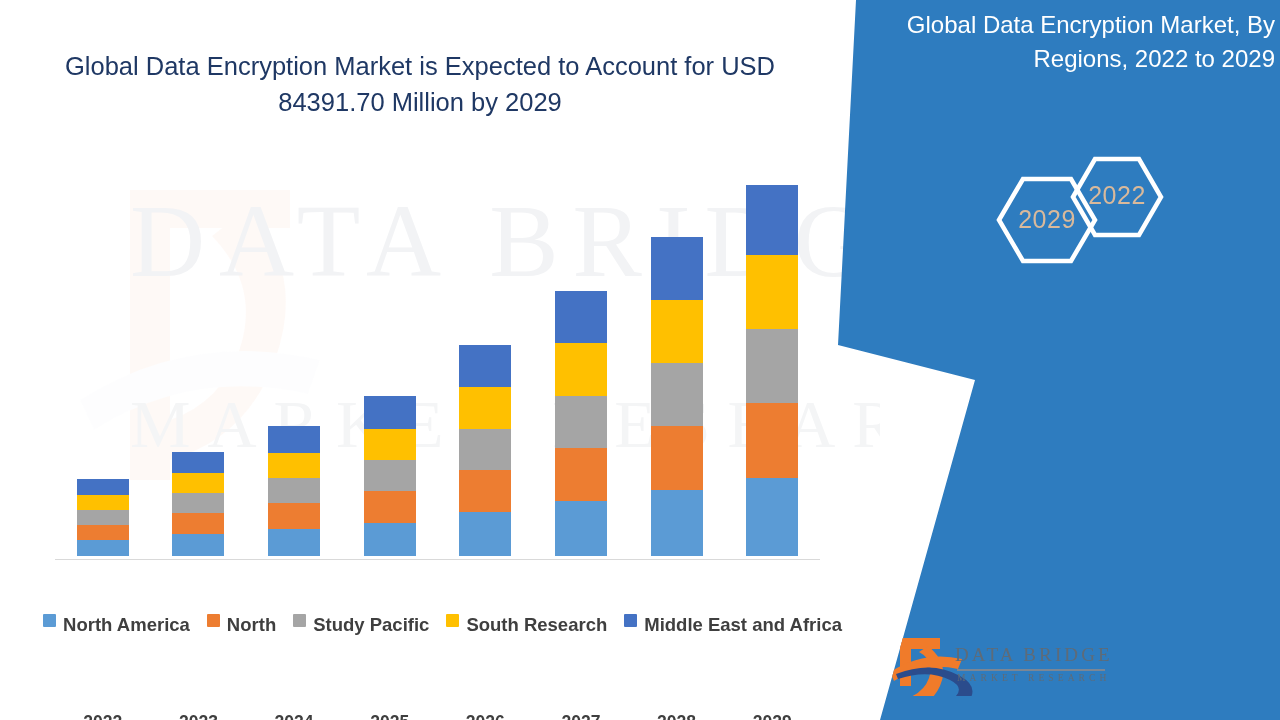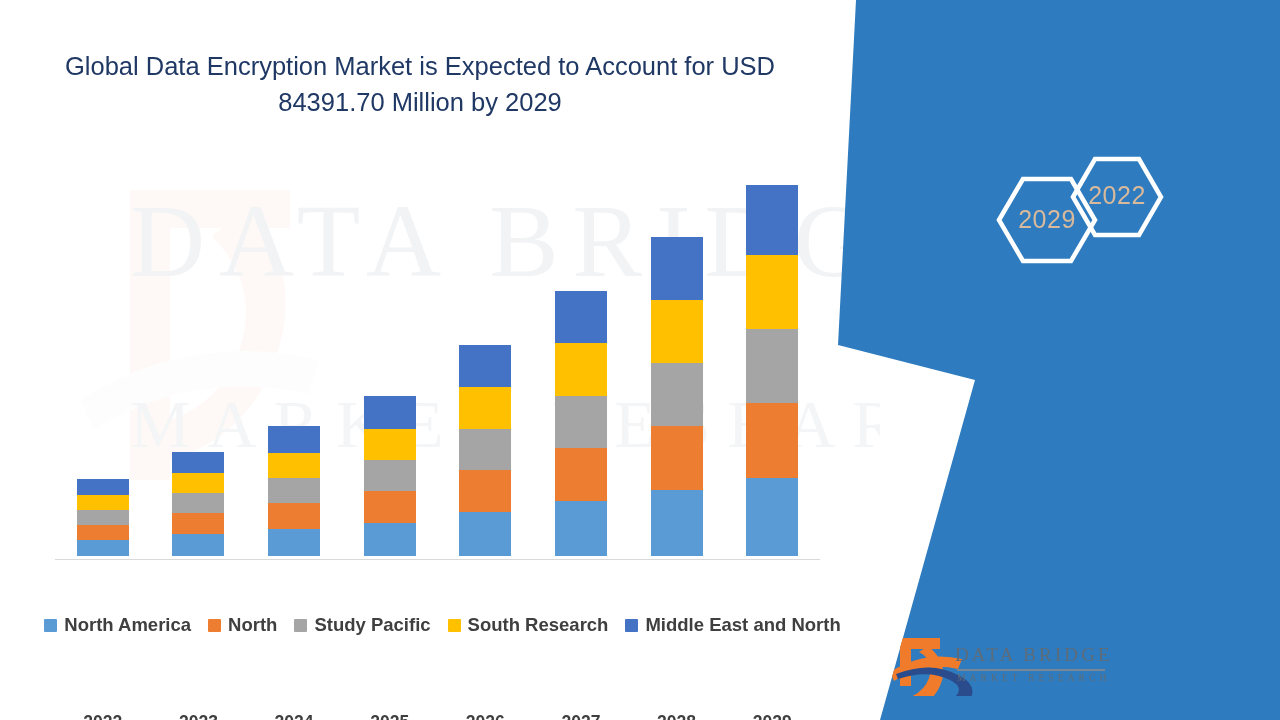--- a/index.html
+++ b/index.html
@@ -40,21 +40,21 @@
   .axis-line{position:absolute;left:0;bottom:0;width:765px;height:1px;background:#d9d9d9;}
   .plot{position:absolute;left:0;top:0;width:765px;height:406px;display:flex;align-items:flex-end;}
   .bar-slot{flex:1;display:flex;justify-content:center;align-items:flex-end;height:100%;}
   .bar{width:52px;display:flex;flex-direction:column;justify-content:flex-end;}
   .seg{width:100%;}
 
   .xaxis{position:absolute;left:0;top:562px;width:765px;display:flex;}
   .xtick{flex:1;text-align:center;font-size:17.5px;color:#3f3f3f;font-weight:600;}
 
   .legend{position:absolute;left:55px;top:614px;width:775px;display:flex;justify-content:center;align-items:center;gap:17px;}
-  .lg{display:flex;align-items:center;gap:7px;}
+  .lg{display:flex;align-items:flex-start;gap:7px;}
   .lg-sw{width:13px;height:13px;border-radius:1px;display:block;}
   .lg-tx{font-size:18.5px;color:#3f3f3f;font-weight:600;white-space:nowrap;}
 
   .footer{position:absolute;left:0;top:680px;width:880px;height:28px;}
   .f-left{position:absolute;left:57px;top:0;font-size:12.5px;color:#1a1a1a;font-family:"Liberation Serif", serif;}
   .f-right{position:absolute;left:488px;top:2px;font-size:11.5px;color:#1a1a1a;font-family:"Liberation Serif", serif;}
 
   
   .right-panel{
     position:absolute;left:0;top:0;width:1280px;height:720px;
@@ -199,29 +199,30 @@
         <div class="lg">
           <span class="lg-sw" style="background: rgb(165, 165, 165);"></span>
           <span class="lg-tx">Study Pacific</span>
         </div>
         <div class="lg">
           <span class="lg-sw" style="background: rgb(255, 192, 0);"></span>
           <span class="lg-tx">South Research</span>
         </div>
         <div class="lg">
           <span class="lg-sw" style="background: rgb(68, 114, 196);"></span>
-          <span class="lg-tx">Middle East and North</span>
+          <span class="lg-tx">Middle East and Africa</span>
         </div>
       </div>
 
     <div class="footer">
     </div>
   </div>
 
   <div class="right-panel">
+    <div class="rp-title">Global Data Encryption Market, By Regions, 2022 to 2029</div>
 
     <div class="hexes">
       <svg width="200" height="130" viewBox="0 0 200 130">
         <polygon points="14,65 38,24 86,24 110,65 86,106 38,106" fill="none" stroke="#ffffff" stroke-width="4.5"></polygon>
         <polygon points="88,42 110,4 154,4 176,42 154,80 110,80" fill="none" stroke="#ffffff" stroke-width="4.5"></polygon>
       </svg>
       <div class="hex-label" style="left:7px;top:50px;width:110px;text-align:center;">2029</div>
       <div class="hex-label" style="left:88px;top:26px;width:88px;text-align:center;">2022</div>
     </div>
 

